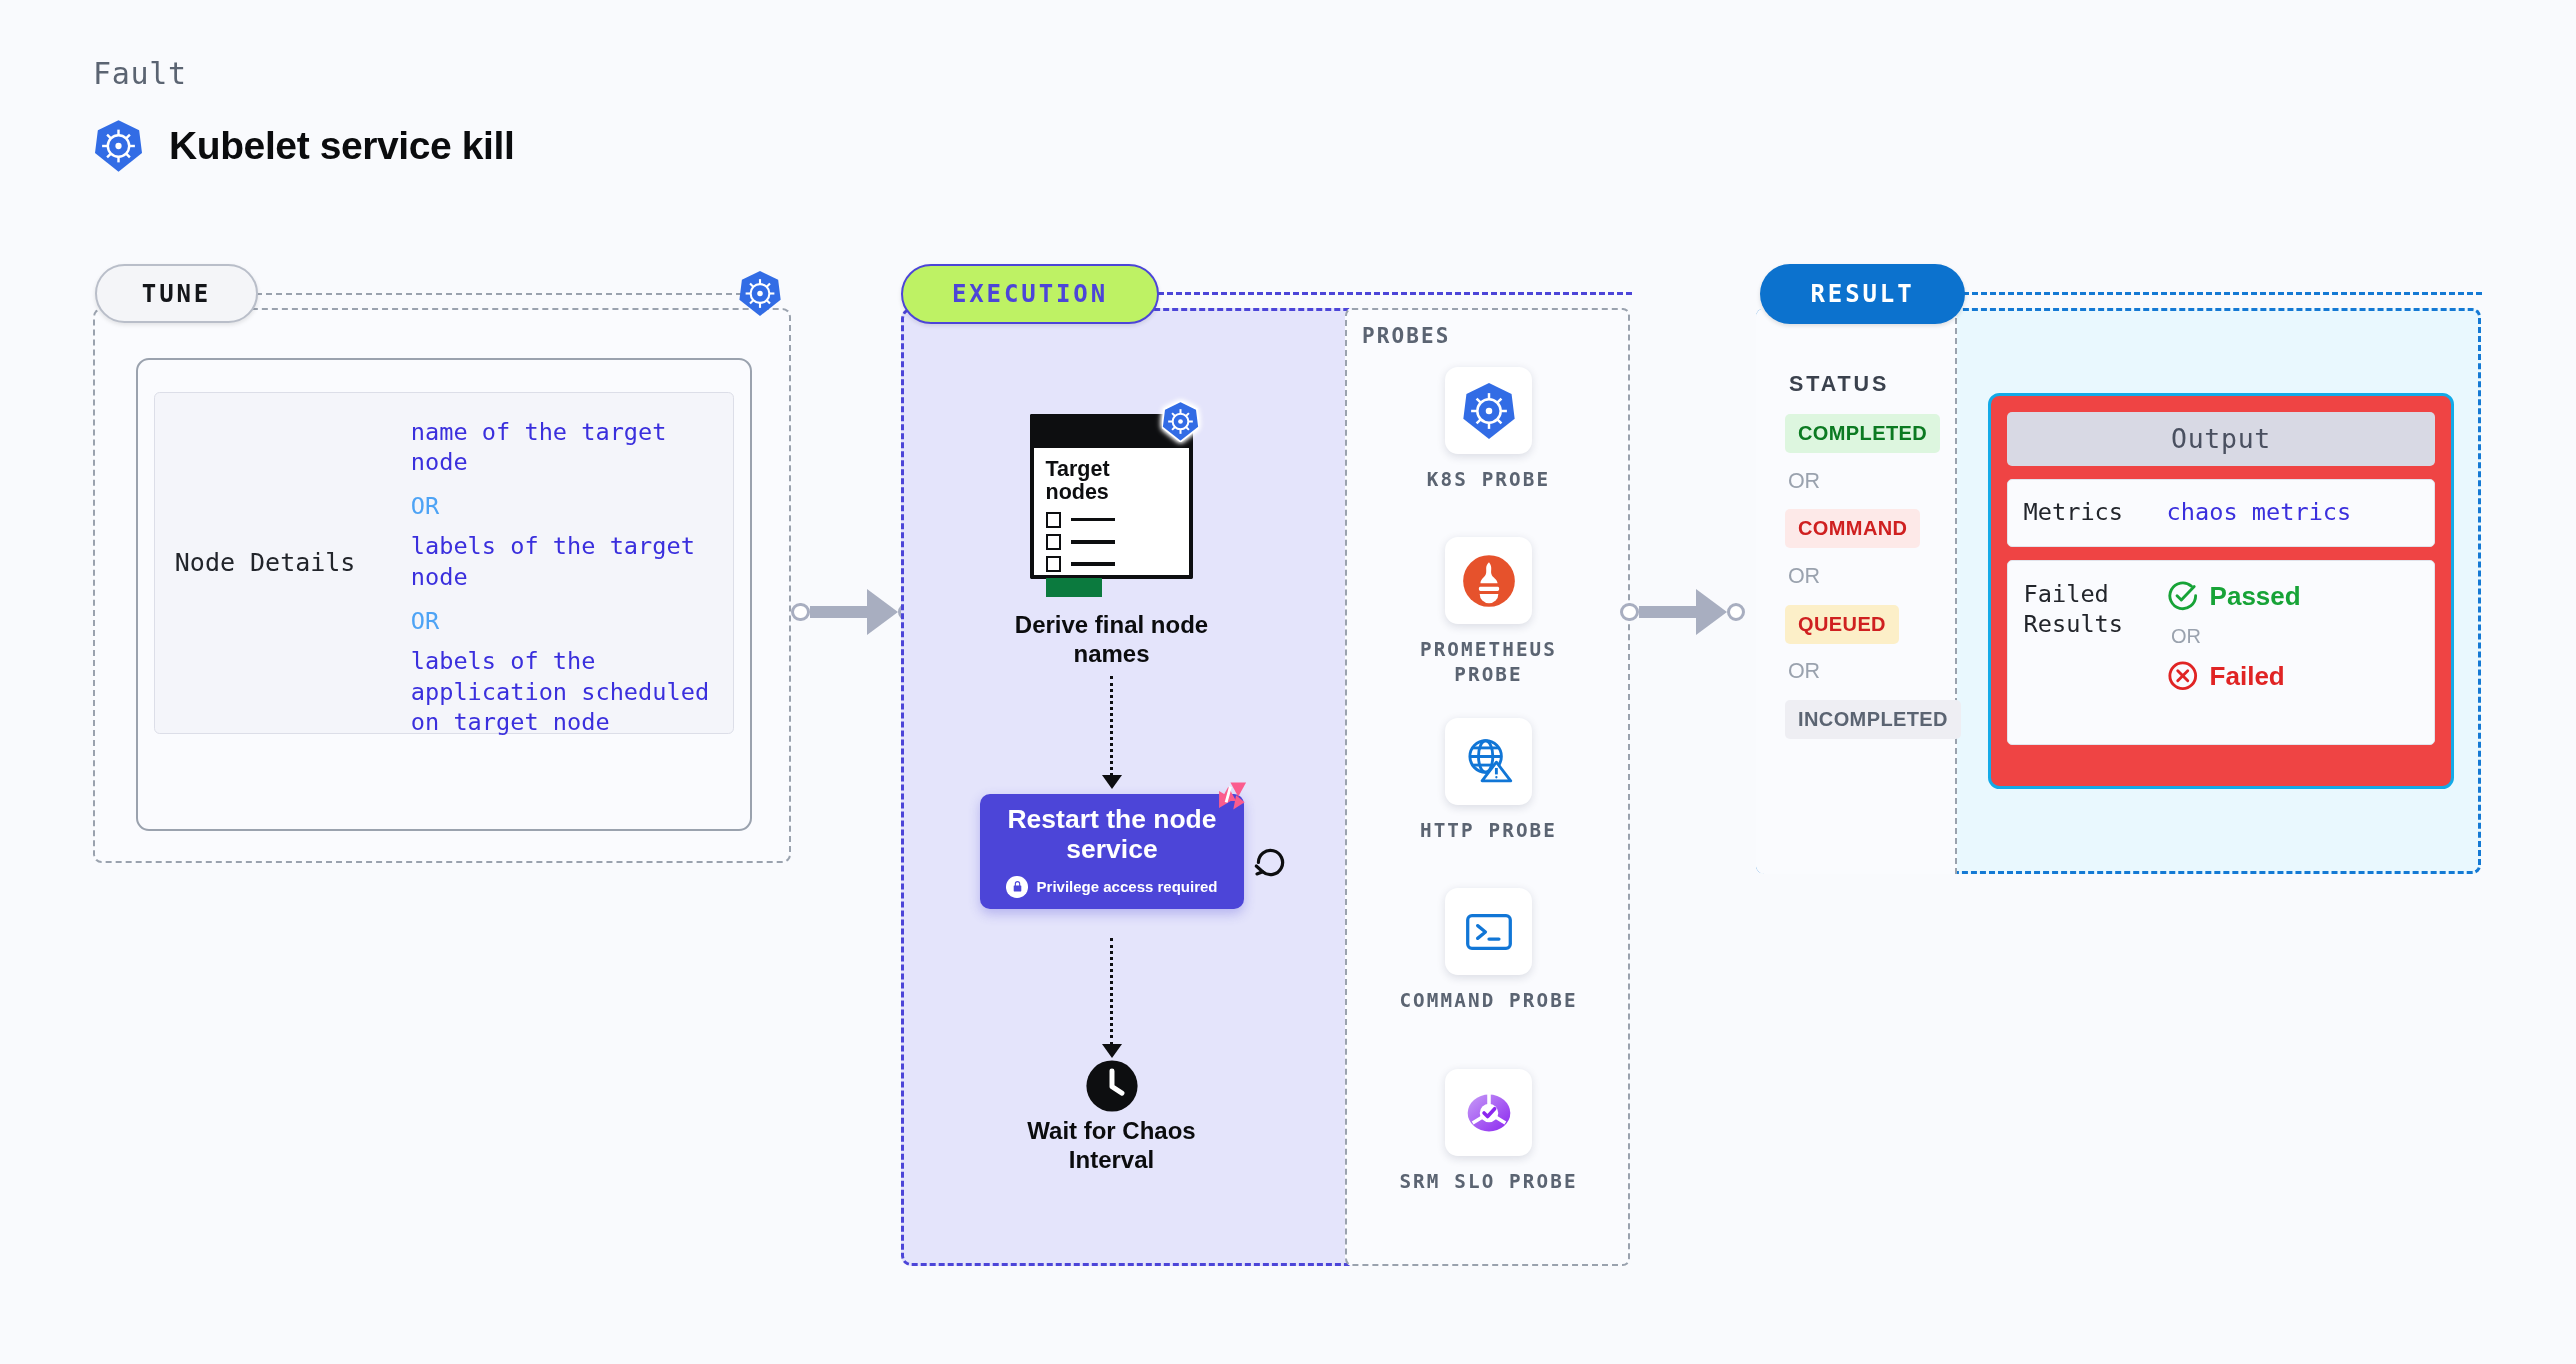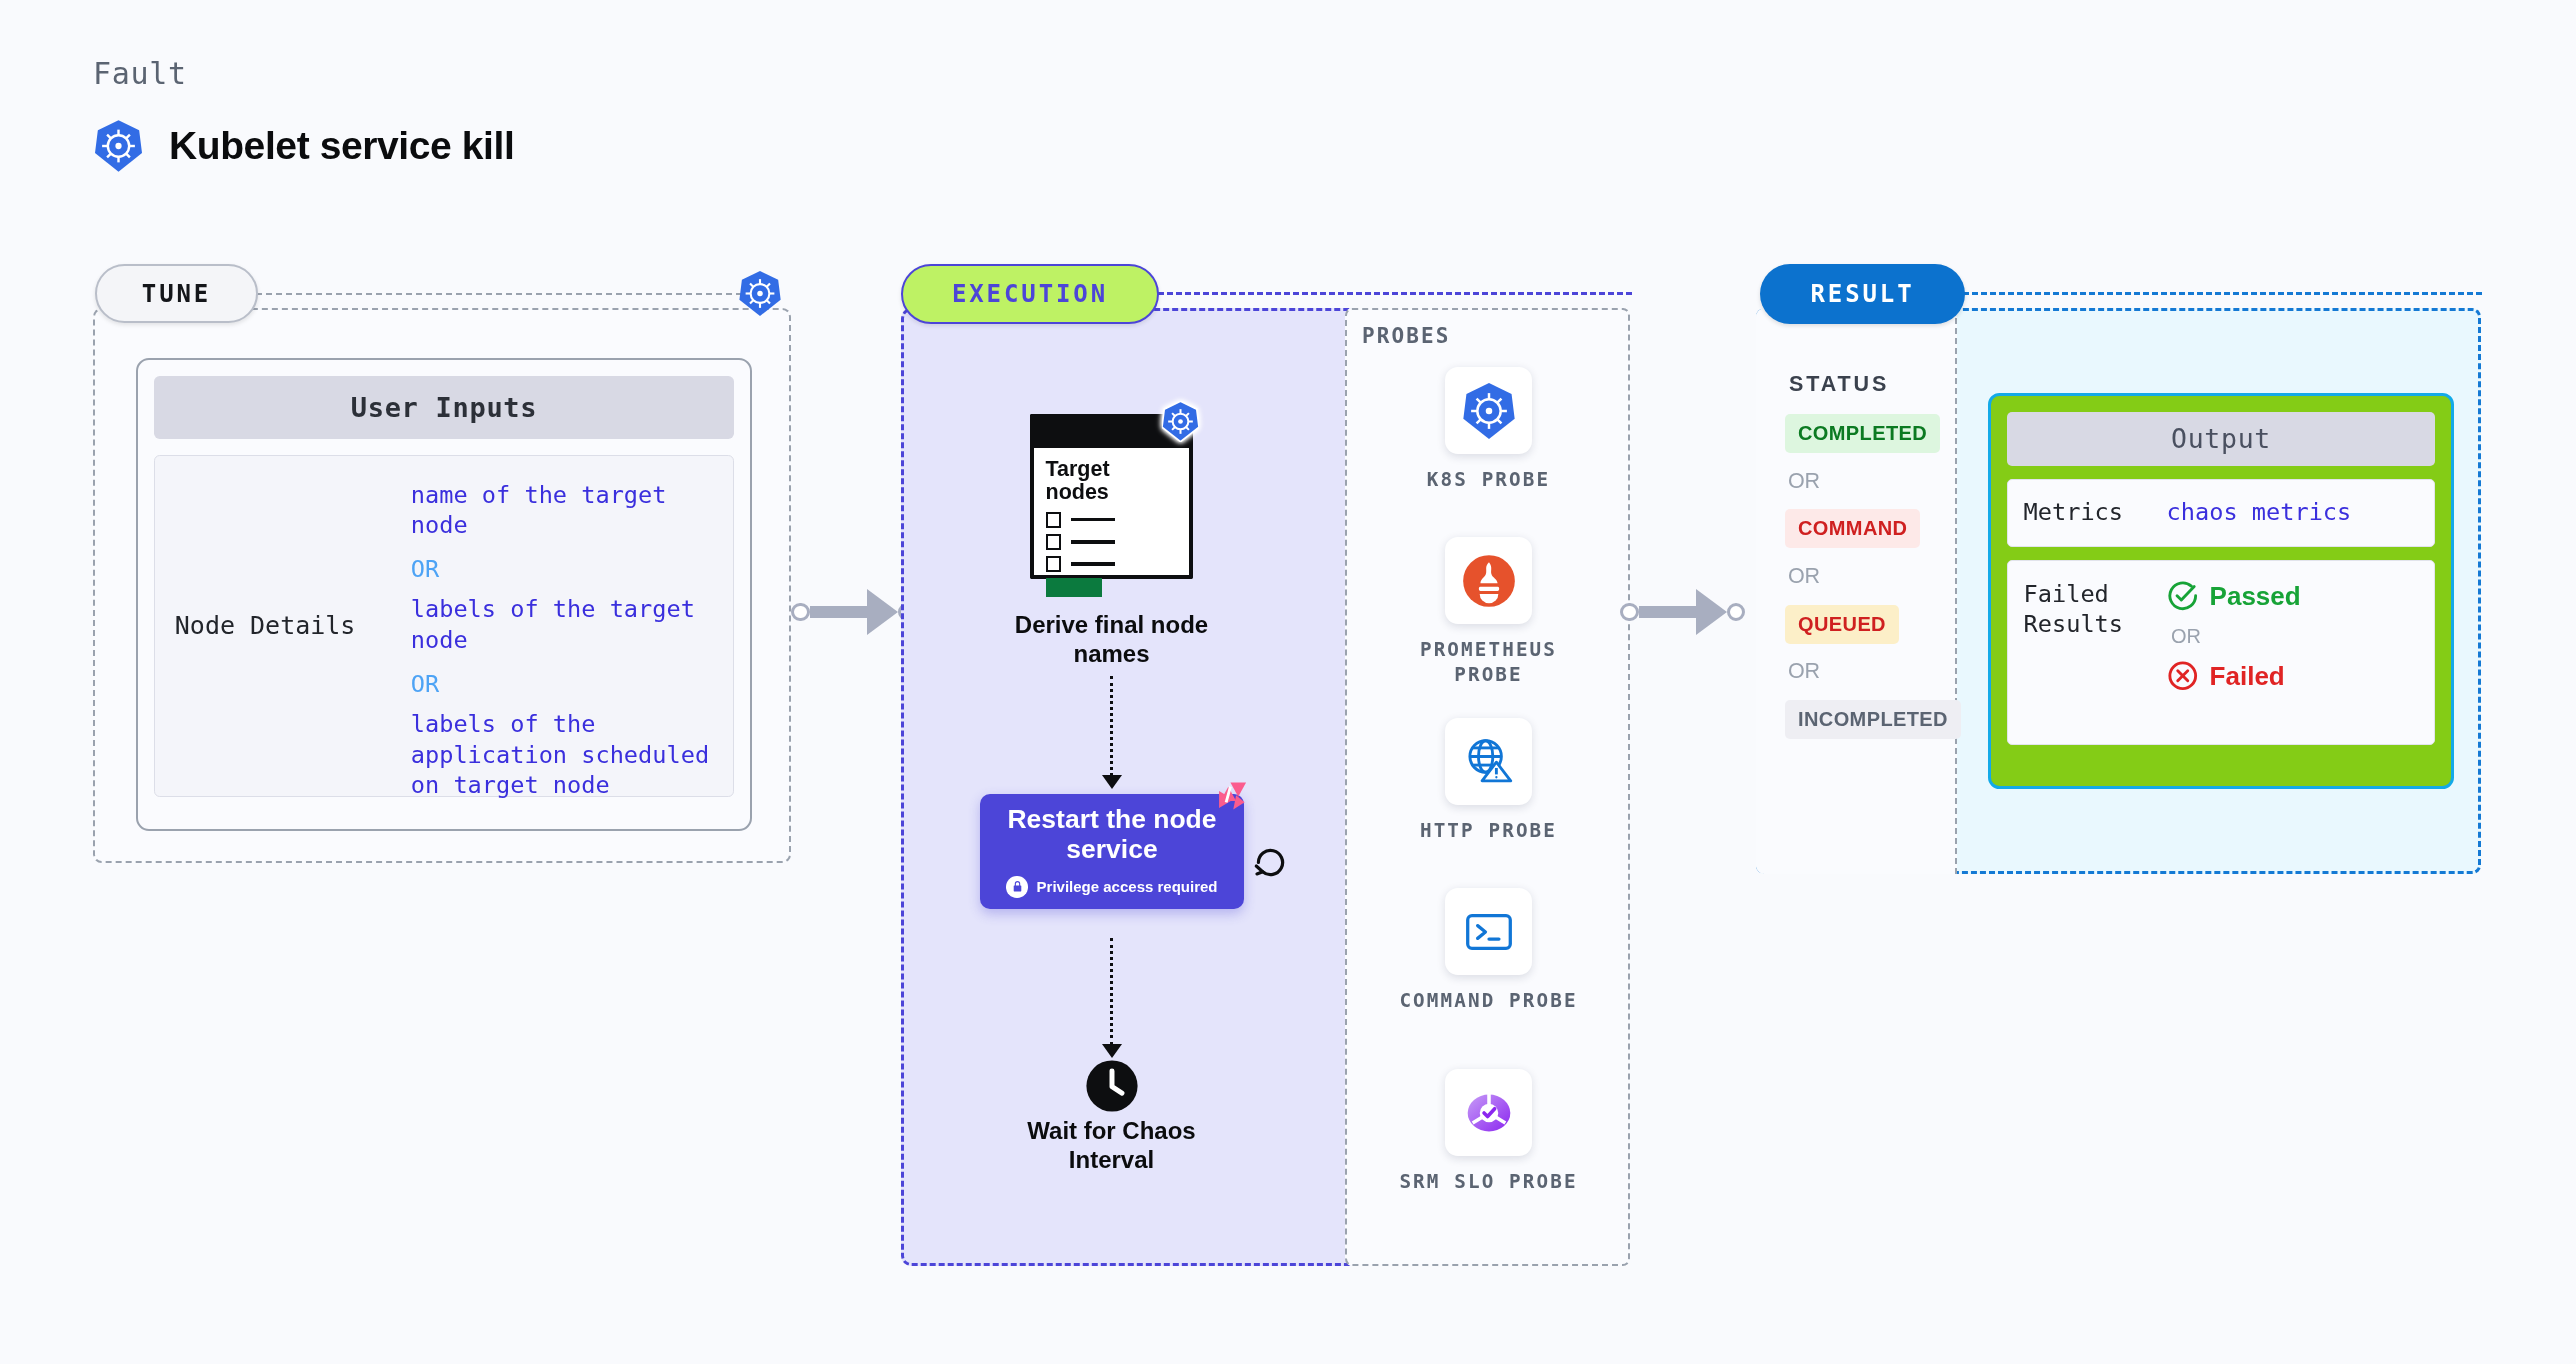--- a/index.html
+++ b/index.html
@@ -189,21 +189,21 @@
     font-size: 20px; font-weight: 700; letter-spacing: 0.4px;
   }
   .b-completed { background: #ddf6df; color: #0c7a22; }
   .b-errored { background: #fde9e8; color: #cf2020; }
   .b-queued { background: #fcefc8; color: #cf2020; }
   .b-incompleted { background: #eeeef3; color: #5b6472; }
   .or-sep { font-size: 21.5px; color: #9aa2ae; margin: 15.8px 0 15.8px 2.9px; }
 
   .output-card {
     position: absolute; left: 1988px; top: 393px; width: 466px; height: 396px;
-    background: #84cc16; border: 3.6px solid #13aae8; border-radius: 11.5px; padding: 15.8px;
+    background: #ef4444; border: 3.6px solid #13aae8; border-radius: 11.5px; padding: 15.8px;
   }
   .out-header {
     height: 54px; background: #d8d9e4; border-radius: 5px;
     display: flex; align-items: center; justify-content: center;
     font-family: "DejaVu Sans Mono", monospace; font-size: 26.5px;
     color: #4a5060; letter-spacing: 0.7px;
   }
   .out-row {
     margin-top: 13px; background: #fafbfe; border: 1.4px solid #e2e4ec;
     border-radius: 5px; display: flex; padding: 18.6px 15.8px;
@@ -277,21 +277,20 @@
         <line x1="17" y1="20" x2="23" y2="26"></line>
           <line x1="43" y1="46" x2="49" y2="52"></line>
         <line x1="49" y1="20" x2="43" y2="26"></line>
           <line x1="23" y1="46" x2="17" y2="52"></line>
       </g>
       <circle cx="33" cy="36" r="4.4" fill="#fff"></circle>
     </svg>
   </div>
 
   <div class="ui-card">
-    <div class="ui-header">User Inputs</div>
     <div class="ui-body">
       <div class="ui-key">Node Details</div>
       <div class="ui-vals">
         <div class="v-blue">name of the target node</div>
         <div class="v-or">OR</div>
         <div class="v-blue">labels of the target node</div>
         <div class="v-or">OR</div>
         <div class="v-blue">labels of the application scheduled on target node</div>
       </div>
     </div>

